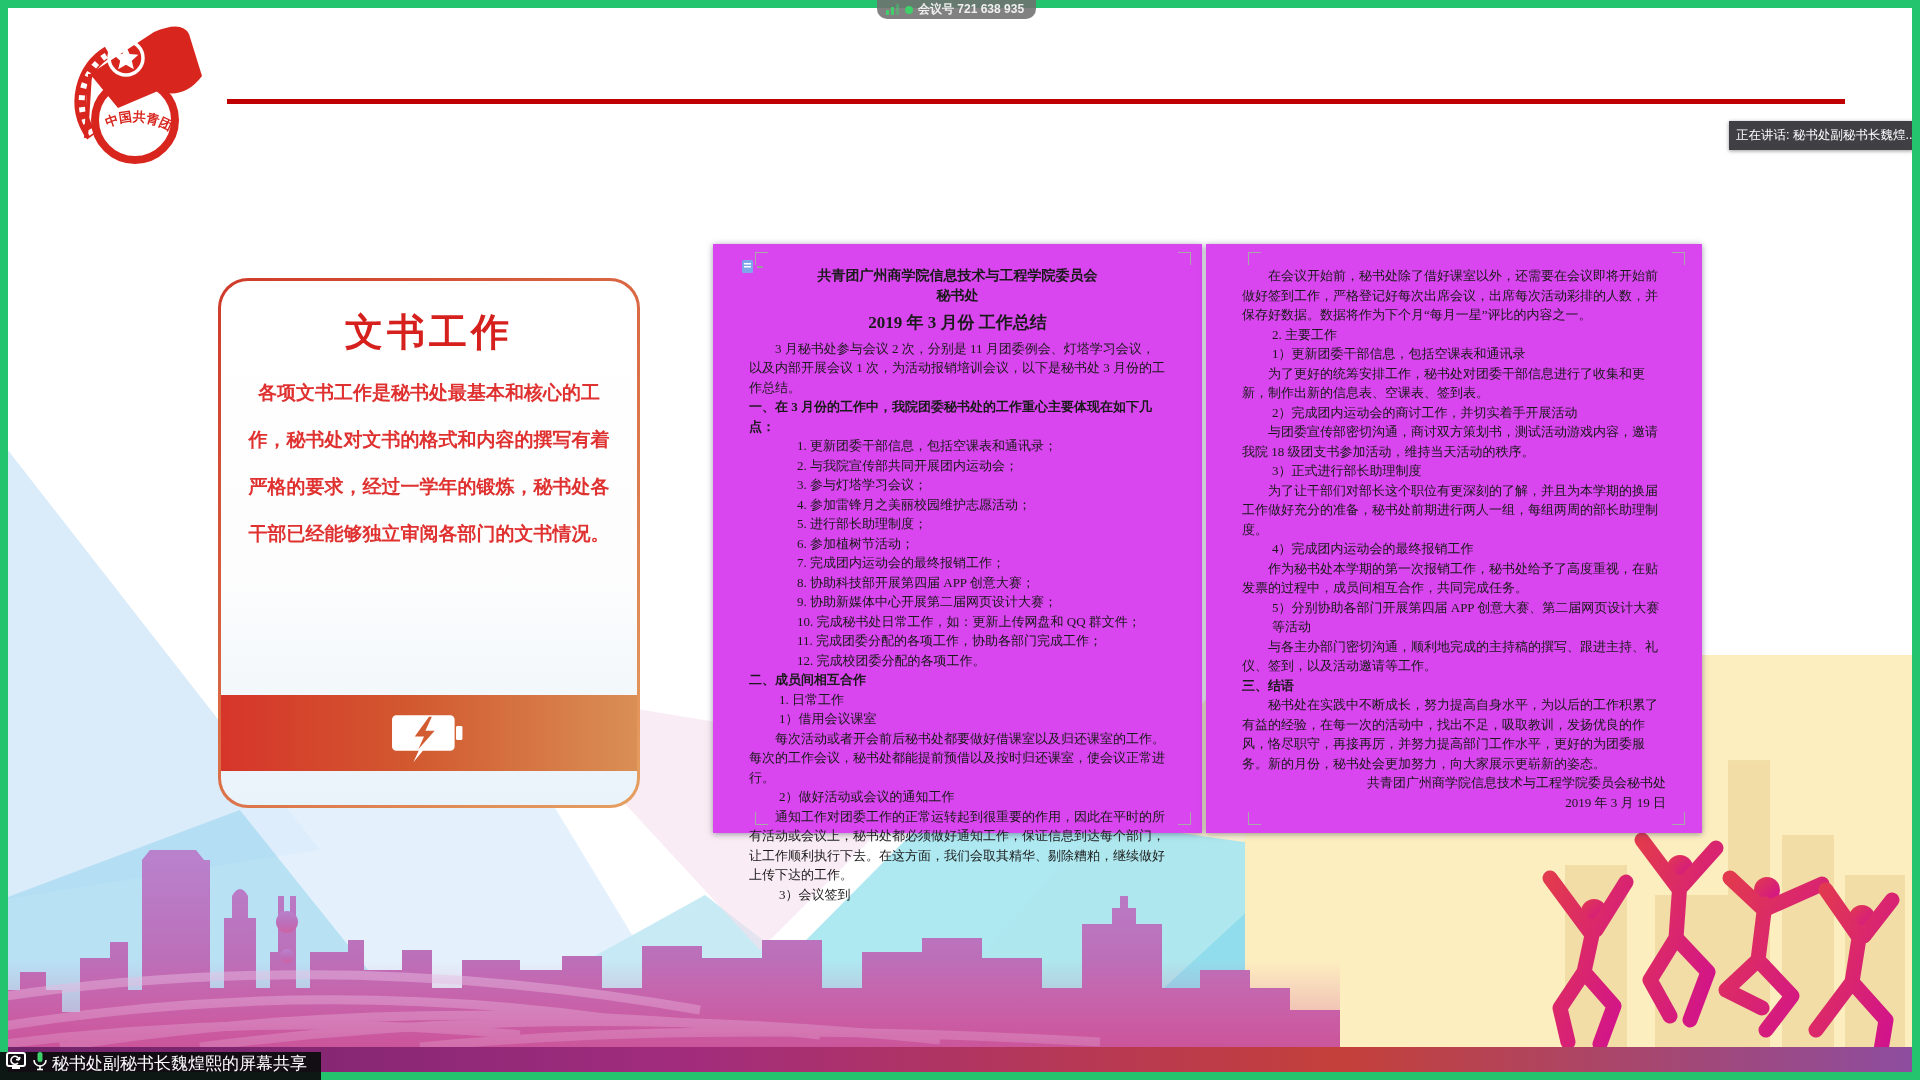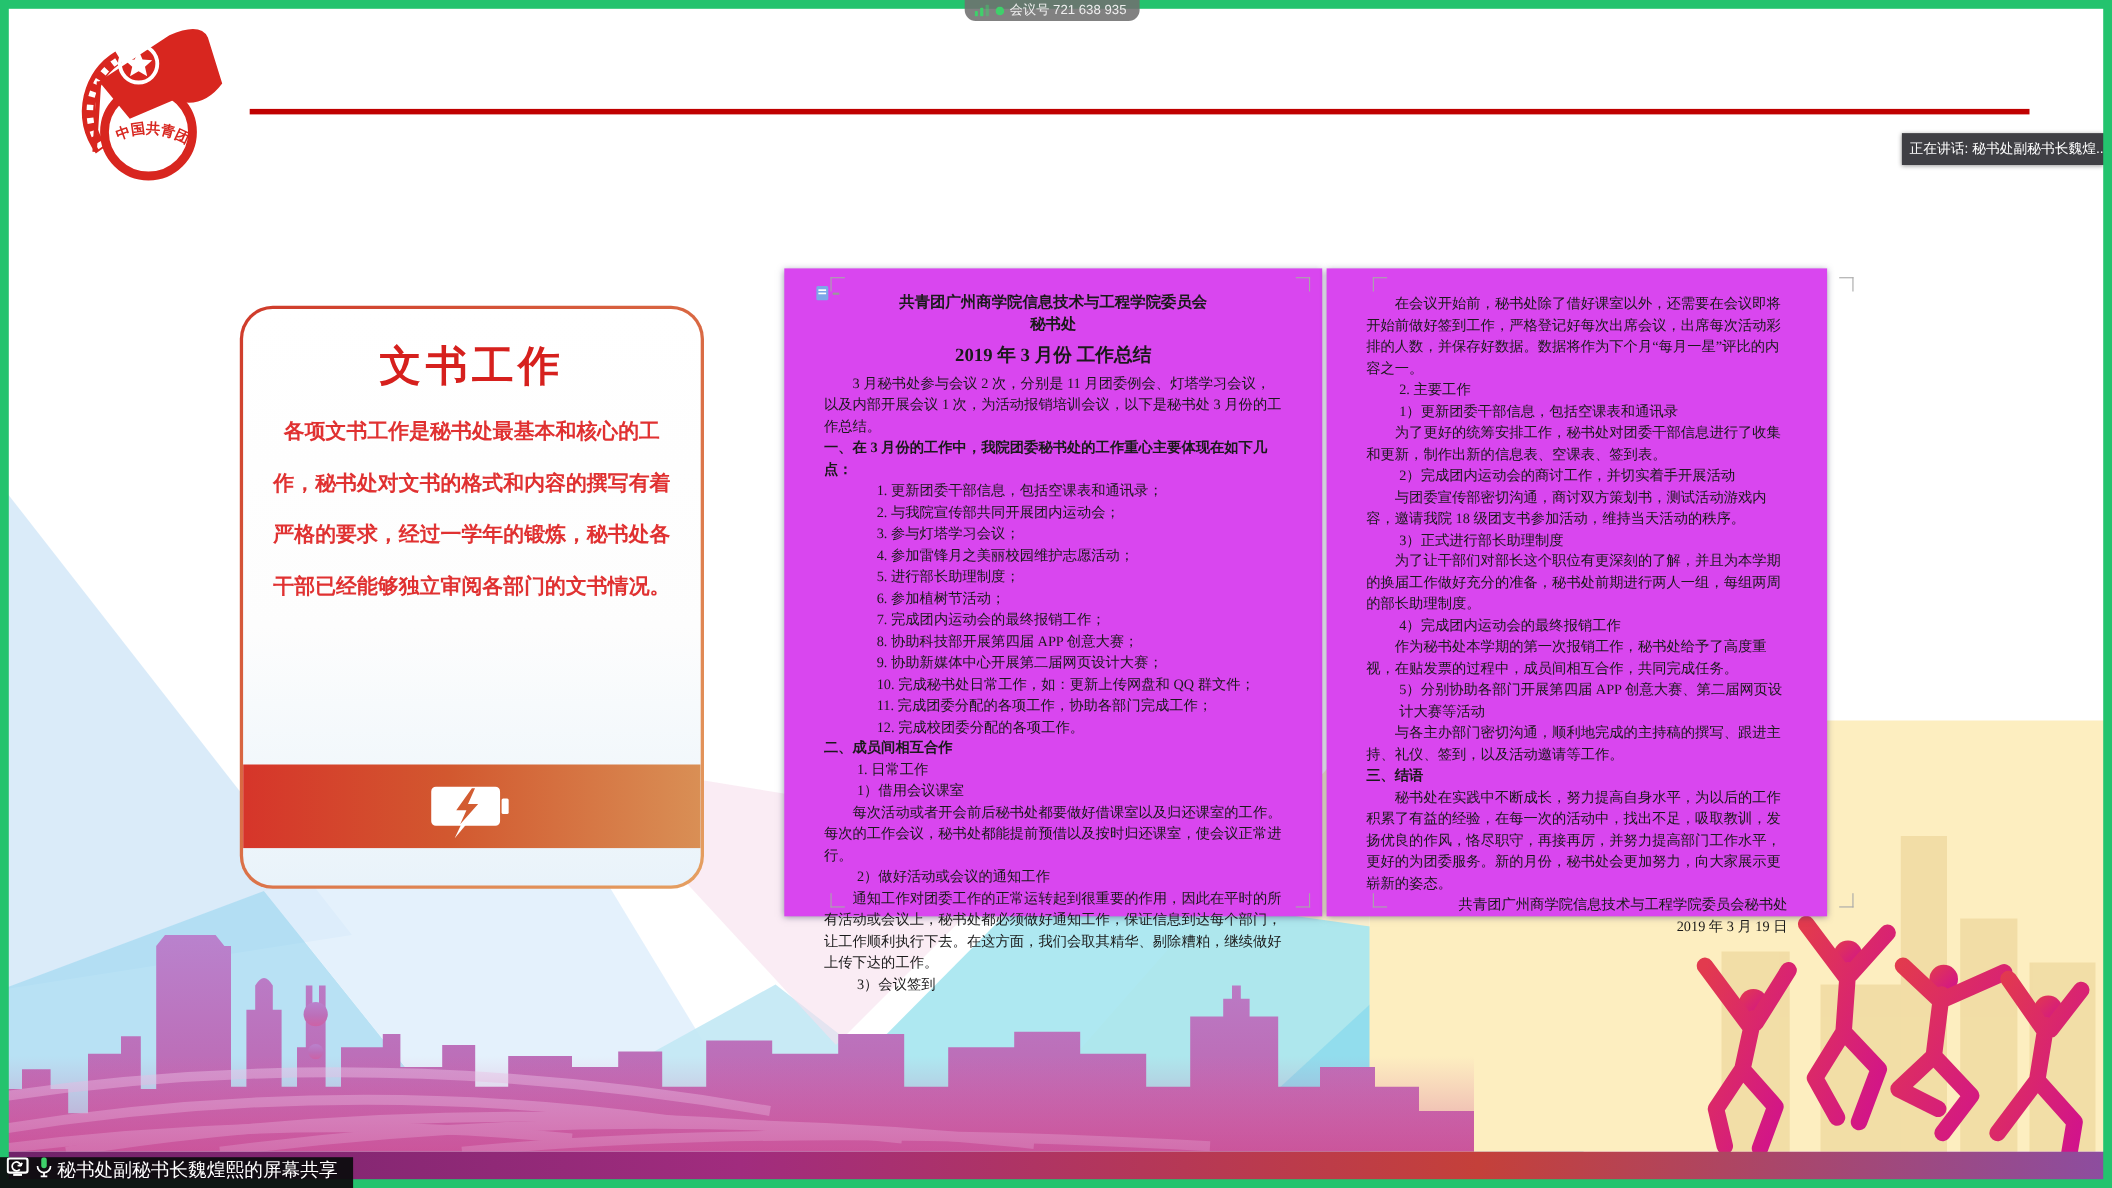--- a/index.html
+++ b/index.html
@@ -30,41 +30,41 @@
         font-size:19px;line-height:47px;font-weight:bold;color:#e03131;}
   .card-band{position:absolute;left:0;right:0;top:414px;height:76px;
         background:linear-gradient(90deg,#d6352a 0%,#d2582f 45%,#d98f55 100%);}
   .band-icon{position:absolute;left:50%;top:50%;transform:translate(-50%,-50%);}
 
   
   .page{background:#d946ef;box-shadow:0 1px 6px rgba(50,50,90,.5);z-index:8;
         font-family:"Liberation Serif",serif;font-size:13px;line-height:19.5px;color:#1a1a1a;
         box-sizing:border-box;padding:22px 36px 0 36px;}
   .page1{left:713px;top:244px;width:489px;height:589px;}
-  .page2{left:1206px;top:244px;width:455px;height:589px;}
+  .page2{left:1206px;top:244px;width:496px;height:589px;}
   .dl{white-space:normal;word-break:break-word;}
   .s-t1,.s-t2{text-align:center;font-weight:bold;font-size:14px;}
   .s-t3{text-align:center;font-weight:bold;font-size:17px;margin:8px 0 6px;}
   .s-p{text-indent:2em;}
   .s-h{font-weight:bold;}
   .s-li{padding-left:48px;}
   .s-s1{padding-left:30px;}
   .s-s2{padding-left:30px;}
   .s-r{text-align:right;}
   .corner{position:absolute;width:12px;height:12px;z-index:9;}
   .c-tl{border-left:1px solid #a8a8a8;border-top:1px solid #a8a8a8;}
   .c-tr{border-right:1px solid #a8a8a8;border-top:1px solid #a8a8a8;}
   .c-bl{border-left:1px solid #a8a8a8;border-bottom:1px solid #a8a8a8;}
   .c-br{border-right:1px solid #a8a8a8;border-bottom:1px solid #a8a8a8;}
   .doc-flag{left:742px;top:260px;z-index:9;}
 
   
   .meet-id{left:877px;top:0;height:19px;z-index:60;display:flex;align-items:center;gap:5px;
         background:rgba(112,112,112,.88);color:#efefef;font-size:12px;
-        padding:0 12px 0 9px;border-radius:0 0 10px 10px;}
+        padding:0 12px 0 9px;border-radius:0 0 10px 10px;font-weight:bold;}
   .speaking{left:1729px;top:121px;width:184px;height:29px;z-index:40;display:flex;align-items:center;
         background:rgba(42,42,48,.9);color:#fff;font-size:12.5px;padding:0 7px;box-sizing:border-box;
         box-shadow:0 1px 4px rgba(0,0,0,.4);white-space:nowrap;overflow:hidden;}
   .share-bar{left:0;top:1052px;height:28px;z-index:70;display:flex;align-items:flex-start;gap:5px;
         background:rgba(12,12,14,.94);color:#fff;font-size:17px;padding:0 14px 0 6px;}
 
   
   .green-frame{left:0;top:0;width:1920px;height:1080px;box-sizing:border-box;
         border:8px solid #24c36e;z-index:50;pointer-events:none;}
 </style>

